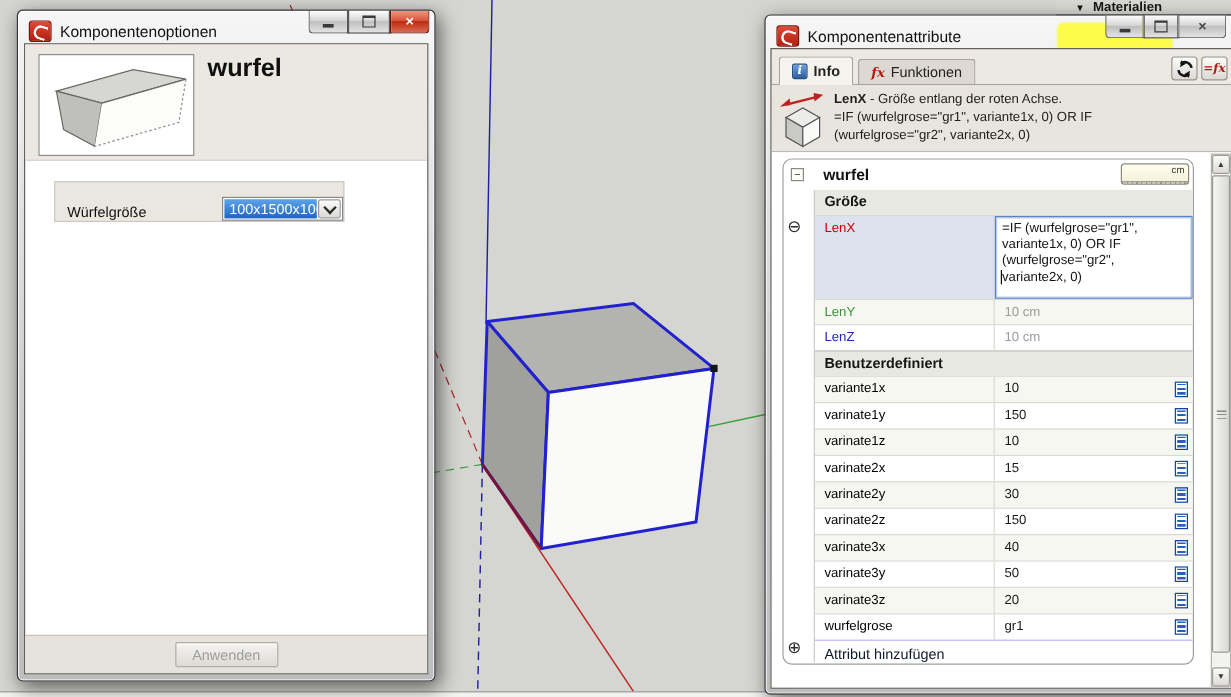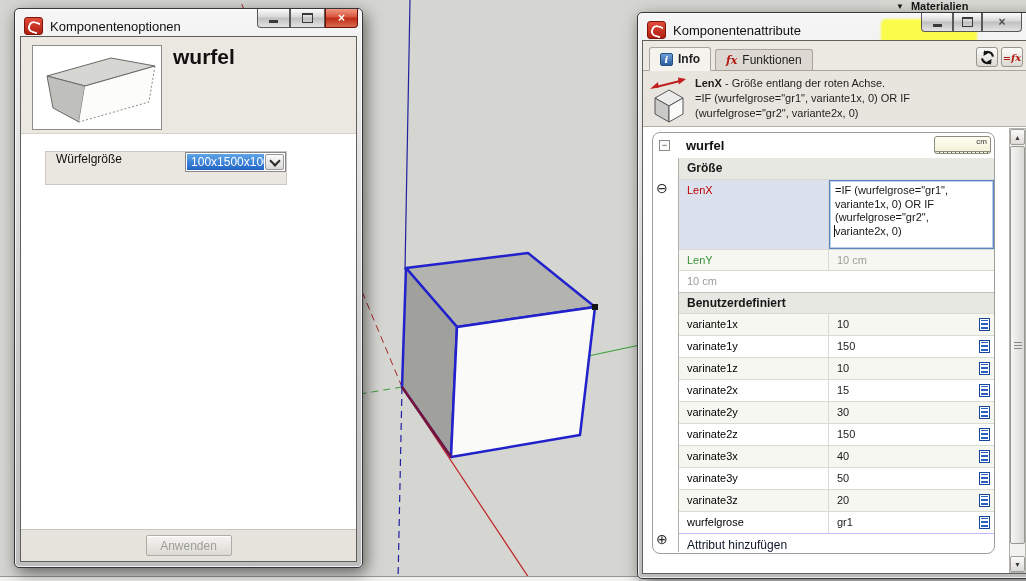--- a/index.html
+++ b/index.html
@@ -44,21 +44,21 @@
   
   .win-options { left:14px; top:8px; width:347px; height:558px; z-index:10; }
   .win-options .client { position:absolute; left:5px; right:5px; top:27px; bottom:5px;
     border:1px solid #5f5f5b; background:#fff; overflow:hidden; }
   .opt-header { height:96px; background:#ebe8e1; border-bottom:1px solid #d6d3cc; position:relative; }
   .thumb { position:absolute; left:11px; top:8px; width:128px; height:83px;
     background:#fff; border:1px solid #8d8d89; }
   .opt-title { position:absolute; left:152px; top:8px; font-size:21px; font-weight:bold; color:#101010; }
   .opt-panel { position:absolute; left:24px; top:114px; width:242px; height:34px;
     background:#eae7e0; border:1px solid #cbc8c1; box-sizing:border-box;
-    display:flex; align-items:flex-start;gap:43px; }
+    display:flex; align-items:flex-end;gap:43px; }
   .opt-label { font-size:12px; color:#101010; margin-left:10px; }
   .combo { margin-left:20px; width:206px; height:20px; border:1px solid #87878a;
     background:#fff; position:relative; box-sizing:border-box; }
   .combo-sel { position:absolute; left:1px; top:1px; right:21px; bottom:1px;
     background:linear-gradient(#5ea4e9,#2064c5); color:#fff; font-size:12px;
     padding:1px 0 0 4px; white-space:nowrap; overflow:hidden; }
   .combo-btn { position:absolute; right:1px; top:1px; bottom:1px; width:19px;
     border:1px solid #98989b; border-radius:2px; box-sizing:border-box;
     background:linear-gradient(#fbfbfb,#d9d9d6); display:flex; align-items:center; justify-content:center; }
   .chev { width:6px; height:6px; border-left:2px solid #2b2b2b; border-bottom:2px solid #2b2b2b;
@@ -312,20 +312,21 @@
 variante2x, 0)</div>
               <div class="caret"></div>
             </div>
           </div>
 
           <div class="trow tint" style="height:21px;">
             <div class="cell-name leny-name">LenY</div>
             <div class="cell-val muted">10 cm</div>
           </div>
           <div class="trow row-lenz">
+            <div class="cell-name lenz-name">LenZ</div>
             <div class="cell-val muted">10 cm</div>
           </div>
 
           <div class="trow sec-row">
             <div class="sec-label">Benutzerdefiniert</div>
           </div>
 
           <div class="trow tint">
             <div class="cell-name">variante1x</div>
             <div class="cell-val"><span>10</span><span class="val-icon"></span></div>

